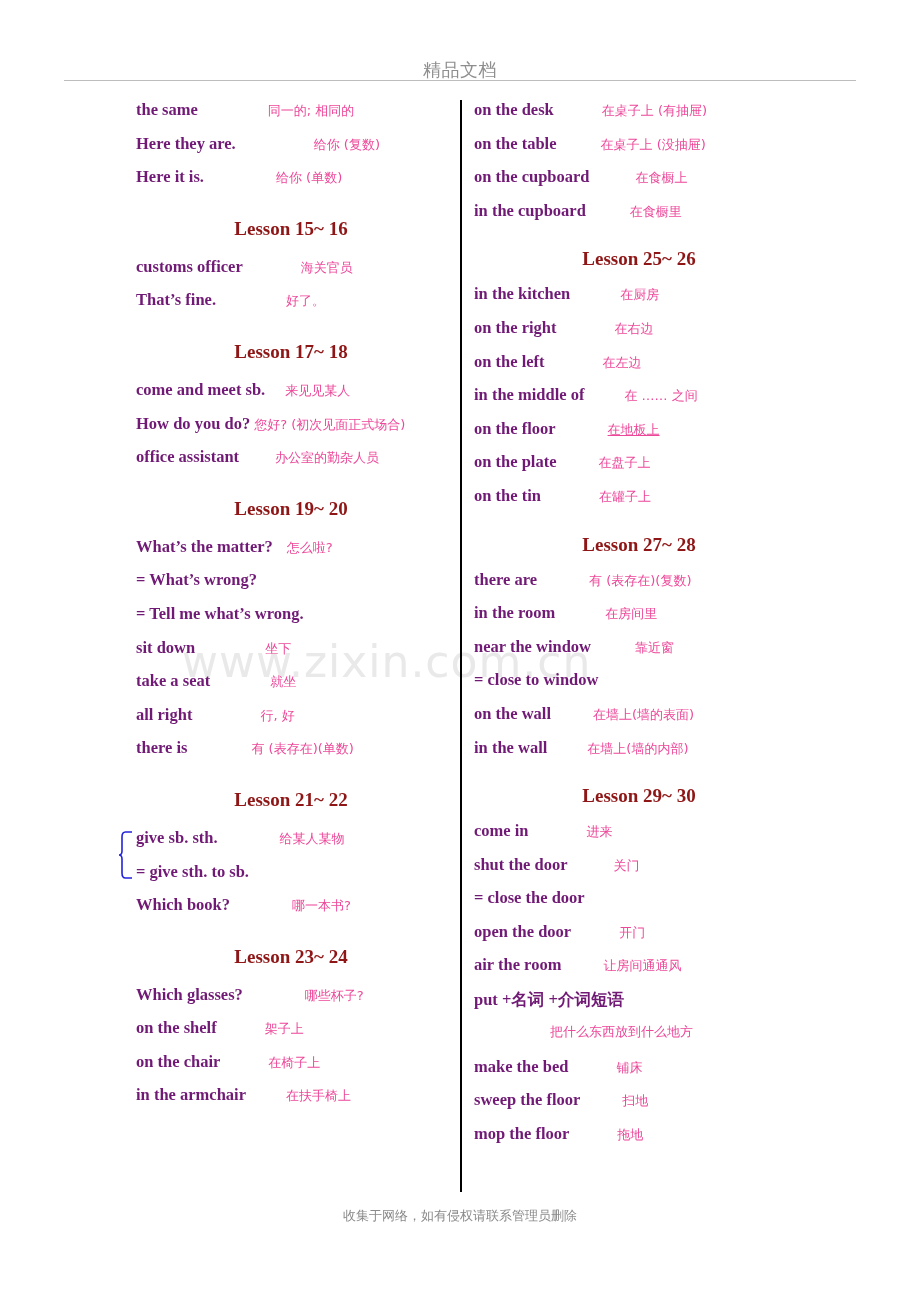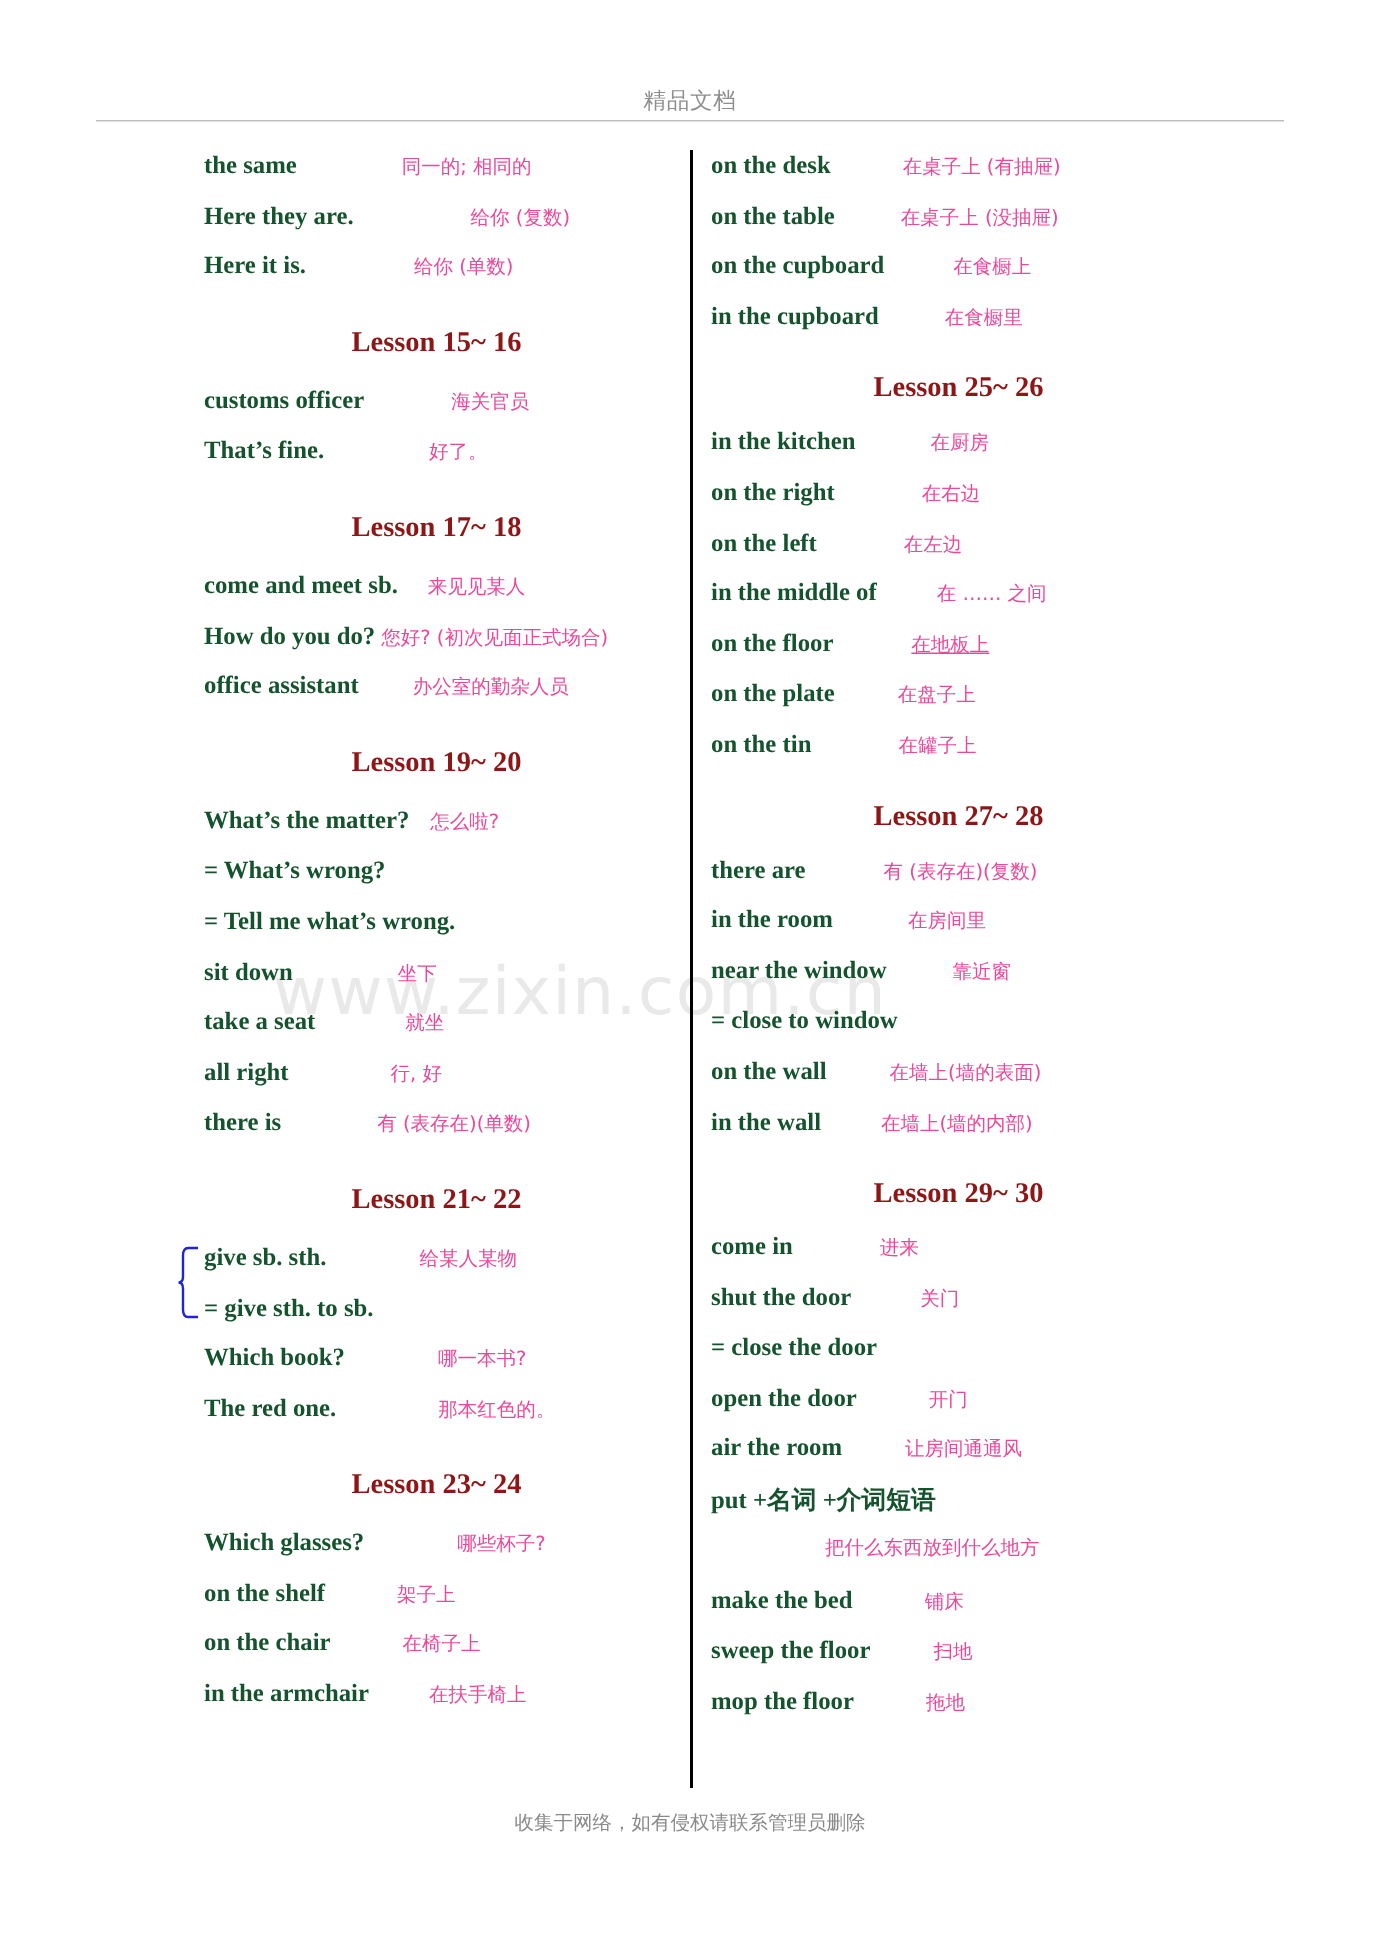--- a/index.html
+++ b/index.html
@@ -22,21 +22,21 @@
   
   .page-header {
     position: absolute;
     top: 58px;
     left: 64px;
     width: 792px;
     text-align: center;
   }
   .page-header .htext {
     font-family: "DejaVu Sans", sans-serif;
-    font-size: 15px;
+    font-size: 18px;
     color: #8e8e8e;
     letter-spacing: 0.5px;
   }
   .header-rule {
     position: absolute;
     top: 80px;
     left: 64px;
     width: 792px;
     height: 1px;
     background: #bdbdbd;
@@ -81,21 +81,21 @@
   .row {
     position: relative;
     display: flex;
     align-items: baseline;
     height: 33.6px;
   }
   .en {
     font-family: "Liberation Serif", "DejaVu Serif", serif;
     font-weight: bold;
     font-size: 16.5px;
-    color: #14532d;
+    color: #701a75;
     white-space: nowrap;
     flex: 0 0 auto;
   }
   .cn {
     font-family: "DejaVu Sans", sans-serif;
     font-size: 13px;
     color: #ec4899;
     white-space: nowrap;
     flex: 0 0 auto;
   }
@@ -240,24 +240,20 @@
         <span class="en">give sb. sth.</span>
         <span class="cn" style="margin-left: 62px;">给某人某物</span>
       </div>
       <div class="row">
         <span class="en">= give sth. to sb.</span>
       </div>
       <div class="row">
         <span class="en">Which book?</span>
         <span class="cn" style="margin-left: 62px;">哪一本书?</span>
       </div>
-      <div class="row">
-        <span class="en">The red one.</span>
-        <span class="cn" style="margin-left: 68px;">那本红色的。</span>
-      </div>
       <div class="lesson-wrap">
         <div class="lesson">Lesson 23~ 24</div>
       </div>
       <div class="row">
         <span class="en">Which glasses?</span>
         <span class="cn" style="margin-left: 62px;">哪些杯子?</span>
       </div>
       <div class="row">
         <span class="en">on the shelf</span>
         <span class="cn" style="margin-left: 48px;">架子上</span>

